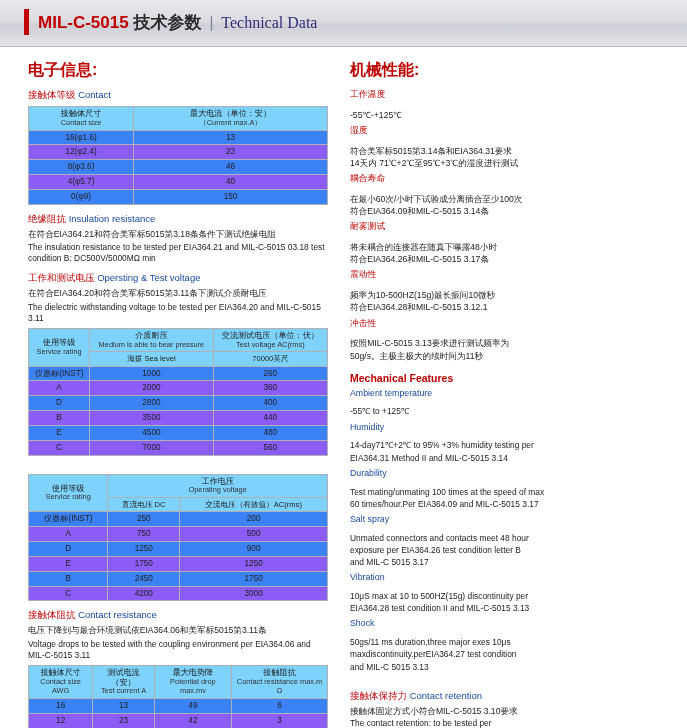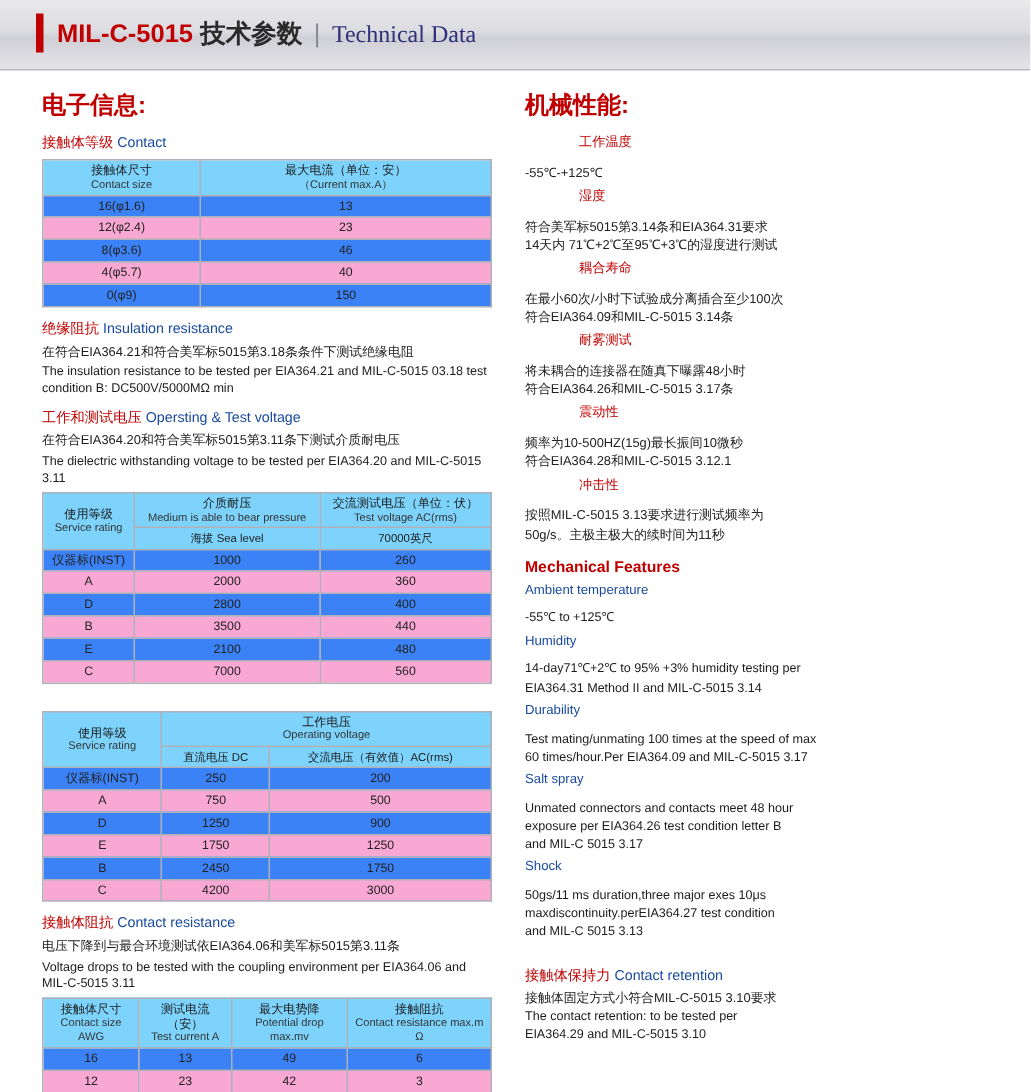--- a/index.html
+++ b/index.html
@@ -61,26 +61,26 @@
     line-height:1.2;
   }
   table.t thead th{
     background:#7dd3fc;
     font-weight:normal;
     color:#1c1c1c;
     font-size:8.1px;
   }
   table.t thead th.sm{font-size:7.6px;}
   table.t tbody td{background:#3b82f6;}
-  table.t tbody tr.alt td{background:#f9a8d4;}
+  table.t tbody tr.alt td{background:#8b5cf6;}
   .cell-sub{display:block;font-size:7.4px;color:#333;}
 
   
   .rc p.cn{font-size:8.6px;margin:0 0 1px 0;line-height:1.3;}
-  .rc .lab{color:#c00000;font-size:8.8px;margin-top:4px;margin-left:36px;}
+  .rc .lab{color:#c00000;font-size:8.8px;margin-top:4px;}
   .rc .lab-en{color:#1a4aa0;font-size:8.8px;margin-top:4px;}
   .rc h3{
     font-size:10.5px;color:#c00000;font-weight:bold;margin:10px 0 4px 0;
   }
   .rc p.en{font-size:8.4px;margin:0 0 1px 0;line-height:1.33;color:#1c1c1c;}
   .spacer8{height:8px;}
 </style>
 </head>
 <body>
 
@@ -193,21 +193,21 @@
           <td>2800</td>
           <td>400</td>
         </tr>
         <tr class="alt">
           <td>B</td>
           <td>3500</td>
           <td>440</td>
         </tr>
         <tr>
           <td>E</td>
-          <td>2100</td>
+          <td>4500</td>
           <td>480</td>
         </tr>
         <tr class="alt">
           <td>C</td>
           <td>7000</td>
           <td>560</td>
         </tr>
       </tbody>
     </table>
 
@@ -367,20 +367,25 @@
       <p class="en">Test mating/unmating 100 times at the speed of max</p>
       <p class="en">60 times/hour.Per EIA364.09 and MIL-C-5015 3.17</p>
     </div>
     <div>
       <p class="lab-en">Salt spray</p>
       <p class="en">Unmated connectors and contacts meet 48 hour</p>
       <p class="en">exposure per EIA364.26 test condition letter B</p>
       <p class="en">and MIL-C 5015 3.17</p>
     </div>
     <div>
+      <p class="lab-en">Vibration</p>
+      <p class="en">10μS max at 10 to 500HZ(15g) discontinuity per</p>
+      <p class="en">EIA364.28 test condition II and MIL-C-5015 3.13</p>
+    </div>
+    <div>
       <p class="lab-en">Shock</p>
       <p class="en">50gs/11 ms duration,three major exes 10μs</p>
       <p class="en">maxdiscontinuity.perEIA364.27 test condition</p>
       <p class="en">and MIL-C 5015 3.13</p>
     </div>
 
     <div class="spacer8"></div>
 
     <div class="sub">
       <span>接触体保持力</span>

